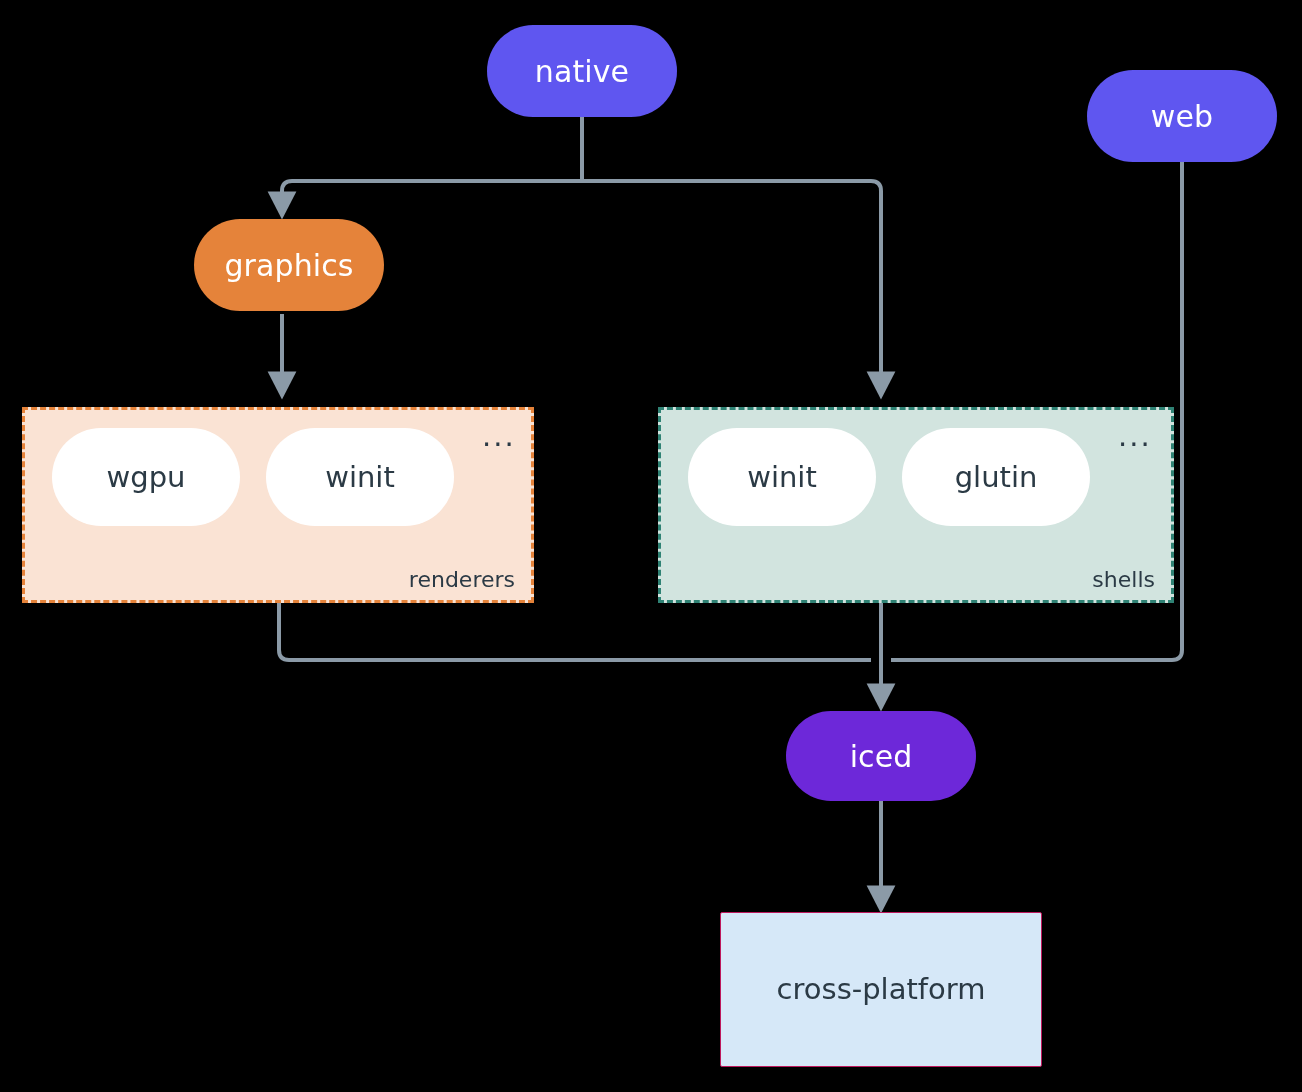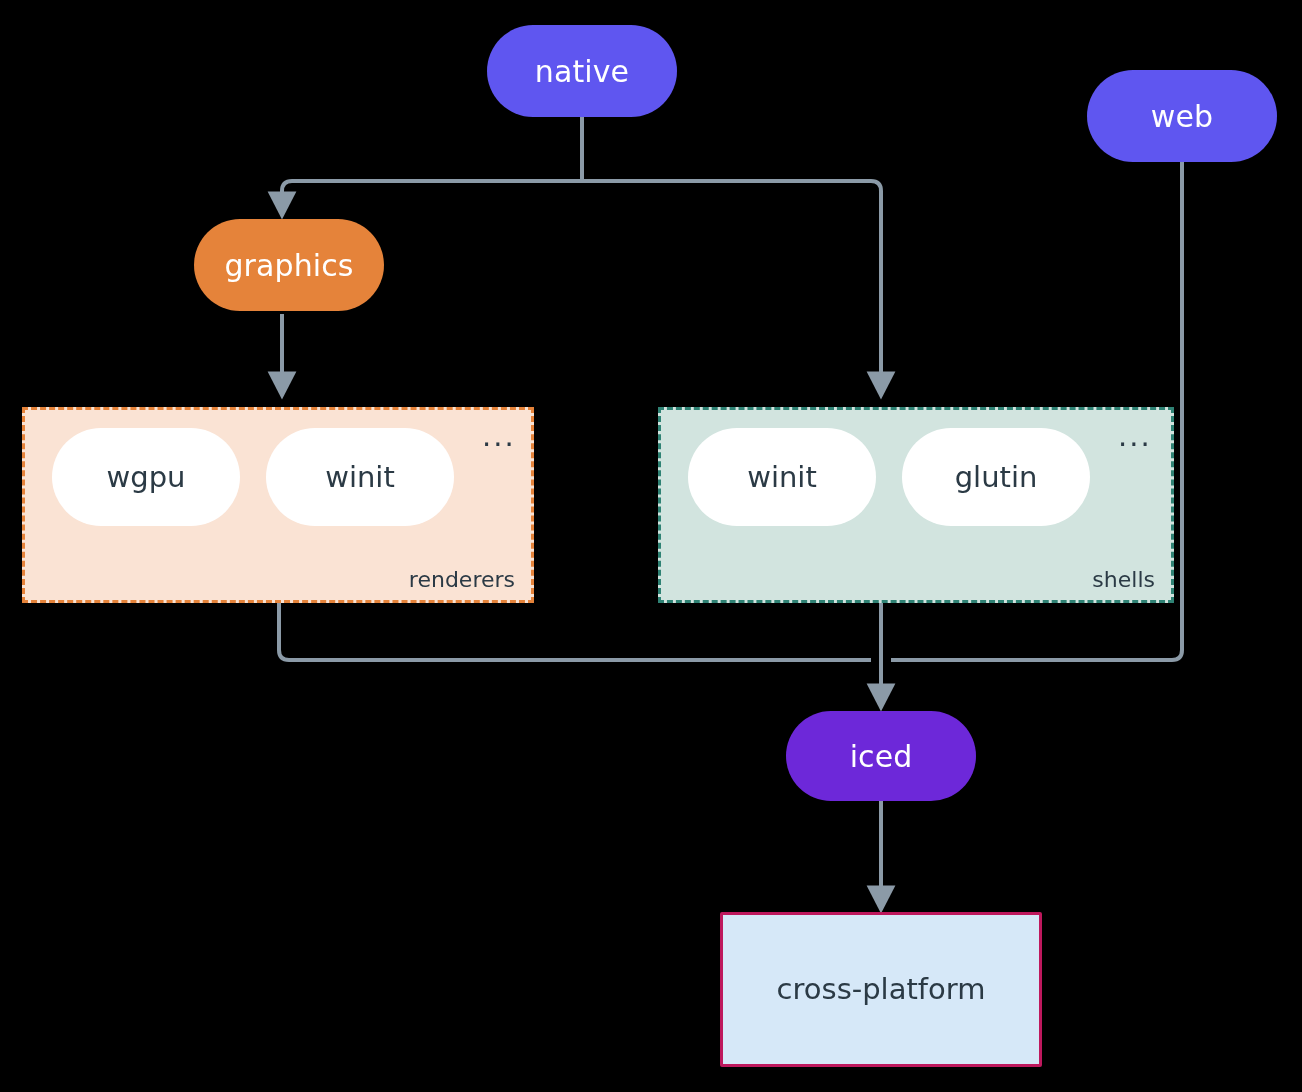--- a/index.html
+++ b/index.html
@@ -94,21 +94,21 @@
     margin-left: 28px;
     font-size: 29px;
     color: #2b3a45;
     letter-spacing: 2px;
     line-height: 0.6;
   }
 
   
   .rect-node {
     background: #d6e8f8;
-    border: 3px solid #be185d;
+    border: 1px solid #be185d;
     color: #2b3a45;
     font-size: 29px;
     line-height: 1.72;
     border-radius: 2px;
   }
 </style>
 </head>
 <body>
 
 <div id="diagram-root">

